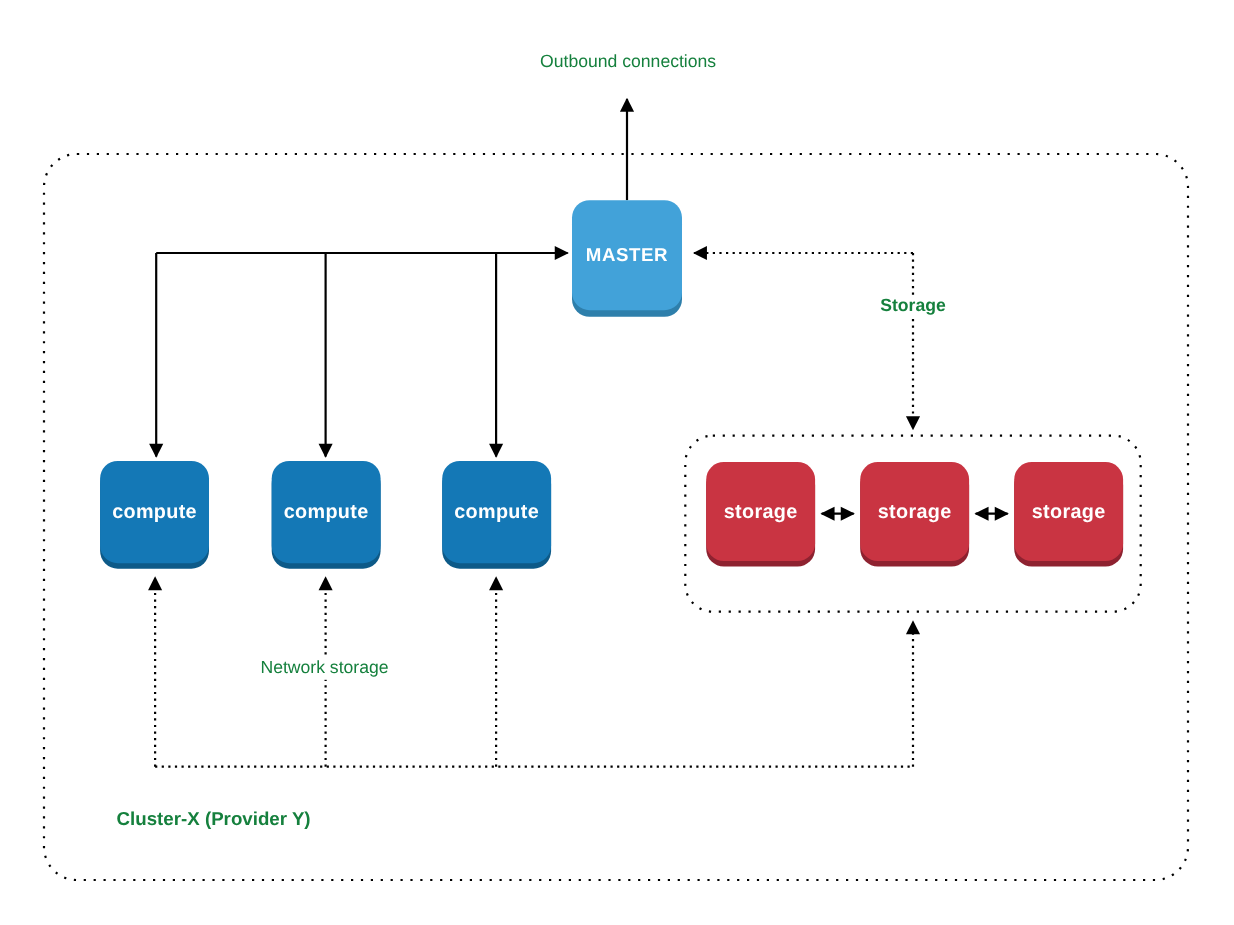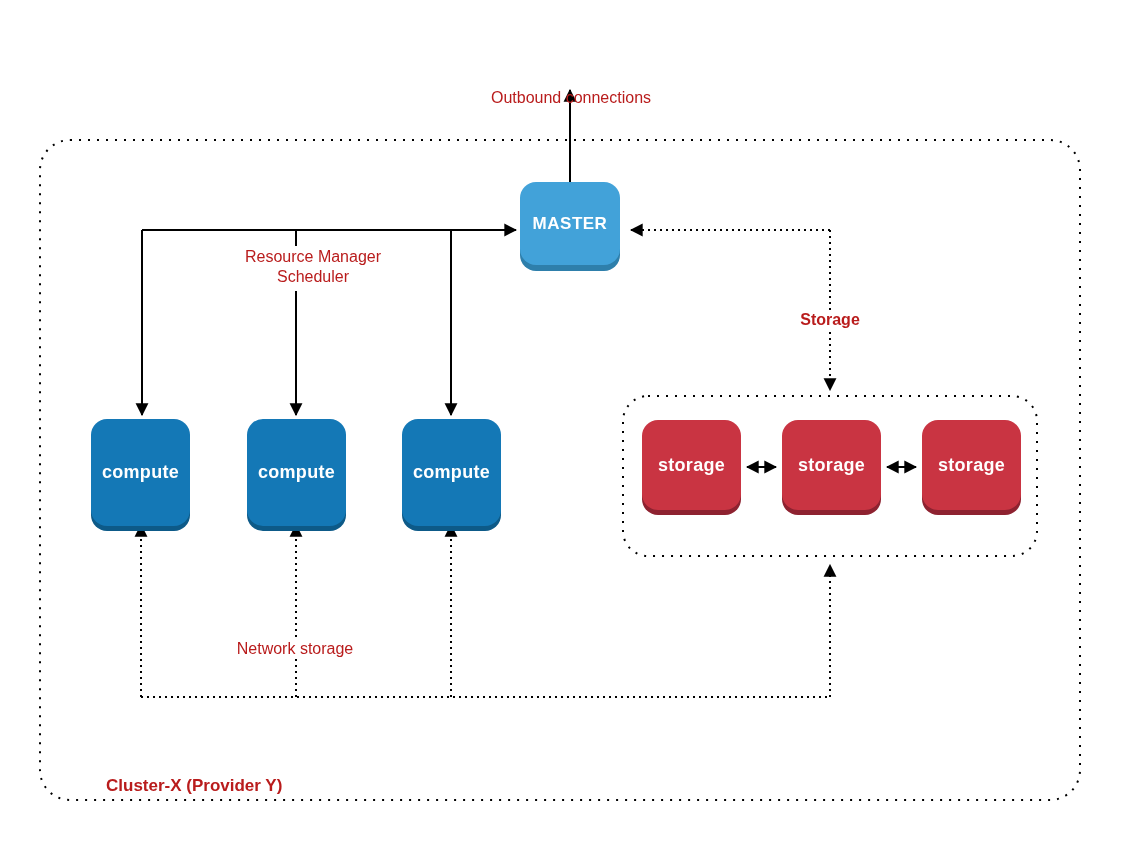--- a/index.html
+++ b/index.html
@@ -47,49 +47,48 @@
     color: #ffffff;
     font-weight: bold;
     font-size: 18px;
     display: flex;
     align-items: center;
     justify-content: center;
     letter-spacing: 0.3px;
     text-align: center;
   }
   .node.master {
-    left: 520px; top: 182px; width: 100px; height: 83px;
+    left: 520px; top: 182px; width: 100px; height: 100px;
     background: var(--master-fill, #42a2d9);
     box-shadow: 0 6px 0 var(--master-edge, #2e7fab);
     font-size: 17px;
     letter-spacing: 0.5px;
   }
   .node.compute {
-    top: 419px; width: 99px; height: 107px;
+    top: 419px; width: 99px; height: 93px;
     background: var(--compute-fill, #1478b6);
     box-shadow: 0 5px 0 var(--compute-edge, #0d5a88);
   }
   .node.compute.c1 { left: 91px; }
   .node.compute.c2 { left: 247px; }
   .node.compute.c3 { left: 402px; }
   .node.storage {
     top: 420px; width: 99px; height: 90px;
     background: var(--storage-fill, #c93442);
     box-shadow: 0 5px 0 var(--storage-edge, #8e2230);
   }
   .node.storage.s1 { left: 642px; }
   .node.storage.s2 { left: 782px; }
   .node.storage.s3 { left: 922px; }
 
   .lbl {
     position: absolute;
     z-index: 3;
-    color: #b91c1c;
+    color: #15803d;
     white-space: nowrap;
-    margin-top: 41px;
   }
   .lbl.outbound {
     left: 571px; top: 48px;
     transform: translateX(-50%);
     font-size: 16px;
   }
   .lbl.rm {
     left: 313px; top: 205px;
     transform: translateX(-50%);
     font-size: 16px;
@@ -177,24 +176,20 @@
   </div>
   <div class="node storage s2">
     <span>storage</span>
   </div>
   <div class="node storage s3">
     <span>storage</span>
   </div>
 
   <div class="lbl outbound">Outbound connections</div>
 
-  <div class="lbl rm">
-    <div>Resource Manager</div>
-    <div>Scheduler</div>
-  </div>
 
   <div class="lbl storage-flow">Storage</div>
 
   <div class="lbl network">Network storage</div>
 
   <div class="lbl cluster">Cluster-X (Provider Y)</div>
 
 </div>
 
 </body></html>

